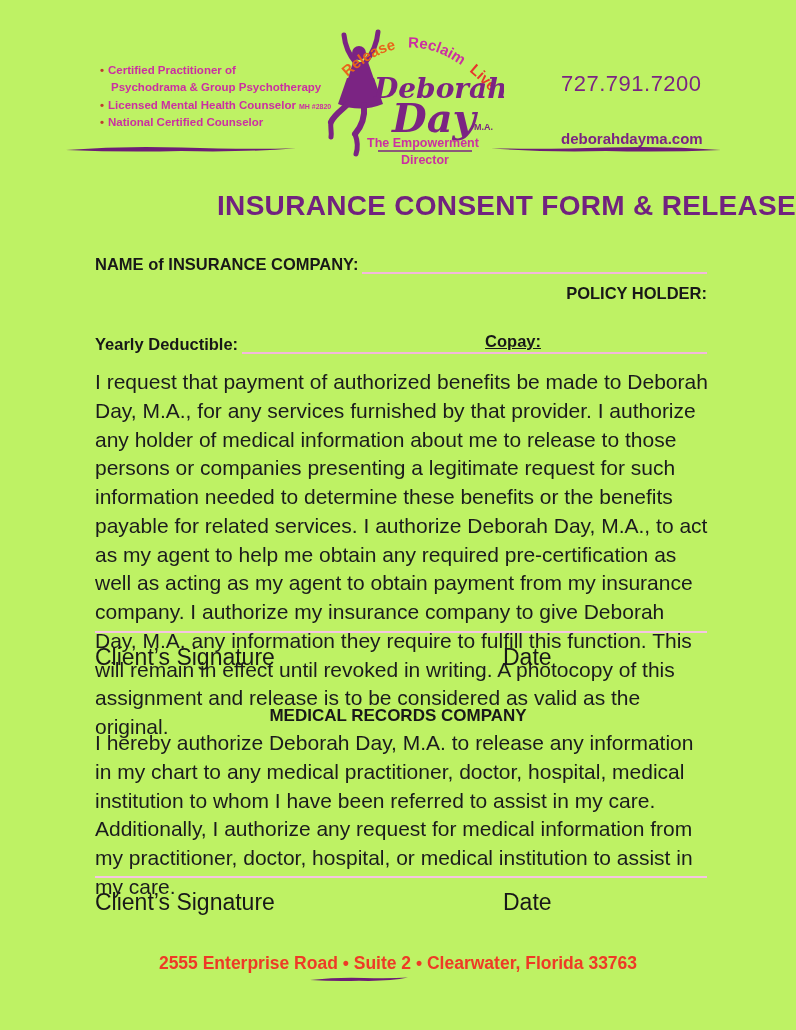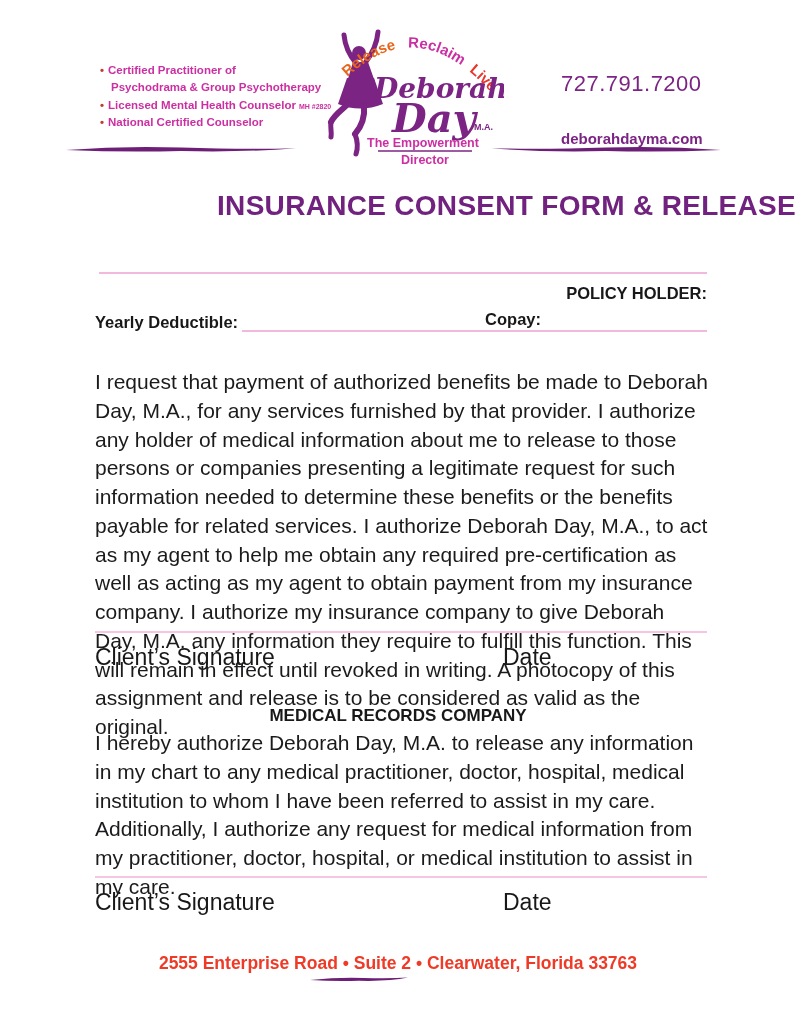--- a/index.html
+++ b/index.html
@@ -1,17 +1,17 @@
 <!DOCTYPE html>
 <html><head>
 <meta charset="utf-8">
 <style>
   html,body{margin:0;padding:0;background:#888;}
   .page{
-    position:relative;width:796px;height:1030px;background:#ffffff;
+    position:relative;width:796px;height:1030px;background:#bef264;
     font-family:"Liberation Sans", sans-serif;color:#1c1c1e;overflow:hidden;
     margin:0 auto;
   }
   
   .credentials{position:absolute;left:100px;top:62px;font-size:11.5px;line-height:1.5;
     color:#cb2fa2;font-weight:bold;}
   .cred-line{white-space:nowrap;}
   .cred-bullet{color:#bf3b2e;margin-right:4px;}
   .cred-indent{padding-left:11px;}
   .cred-suffix{font-size:7px;margin-left:3px;}
@@ -22,22 +22,22 @@
   .swoosh{position:absolute;height:8px;}
   .swoosh-left{left:64px;top:145px;width:234px;}
   .swoosh-right{left:489px;top:145px;width:234px;}
   
   .title{position:absolute;left:0;top:190px;width:100%;text-align:right;
     font-size:28px;font-weight:bold;color:#71227f;letter-spacing:.3px;}
   
   .field-row{position:absolute;left:95px;width:612px;display:flex;align-items:flex-end;}
   .field-label{font-size:16.5px;font-weight:bold;color:#181818;white-space:nowrap;line-height:1.2;}
   .rule{flex:1;border-bottom:2px solid #f3b9dc;margin-bottom:1px;margin-left:4px;position:relative;height:20px;}
-  .row-1{top:252px;} .row-2{top:284px;flex-direction:column;} .row-3{top:310px;}
-  .copay-label{position:absolute;left:243px;bottom:1px;font-size:16.5px;font-weight:bold;color:#181818;}
+  .row-1{top:252px;} .row-2{top:284px;flex-direction:column;} .row-3{top:332px;}
+  .copay-label{position:absolute;left:243px;bottom:1px;font-size:16.5px;font-weight:bold;color:#181818;text-decoration:underline;}
   
   .paragraph{position:absolute;left:95px;width:614px;font-size:21px;line-height:1.37;color:#1b1b1d;}
   .para-consent{top:368px;}
   .para-medical{top:729px;}
   
   .sig-line{position:absolute;left:95px;width:612px;border-bottom:2px solid #f5c6e2;}
   .sig-line-1{top:631px;} .sig-line-2{top:876px;}
   .sig-label{position:absolute;font-size:23px;font-weight:normal;color:#181818;}
   .sig-client-1{left:95px;top:644px;} .sig-date-1{left:503px;top:644px;}
   .sig-client-2{left:95px;top:889px;} .sig-date-2{left:503px;top:889px;}
@@ -105,20 +105,21 @@
   <svg class="swoosh swoosh-left" viewBox="0 0 234 8" preserveAspectRatio="none">
     <path d="M2,5 Q60,0.5 117,2.5 Q180,4.5 232,3.2 Q180,7.5 117,6 Q60,7.5 2,5 Z" fill="#6d1e77"></path>
   </svg>
   <svg class="swoosh swoosh-right" viewBox="0 0 234 8" preserveAspectRatio="none">
     <path d="M2,3.2 Q54,4.5 117,2.5 Q174,0.5 232,5 Q174,7.5 117,6 Q54,7.5 2,3.2 Z" fill="#6d1e77"></path>
   </svg>
 
   <div class="title">INSURANCE CONSENT FORM &amp; RELEASE</div>
 
   <div class="field-row row-1">
+    <span class="field-label">NAME of INSURANCE COMPANY:</span>
     <span class="rule"></span>
   </div>
   <div class="field-row row-2">
     <span class="field-label">POLICY HOLDER:</span>
     <span class="rule"></span>
   </div>
   <div class="field-row row-3">
     <span class="field-label">Yearly Deductible:</span>
     <span class="rule">
       <span class="copay-label">Copay:</span>

